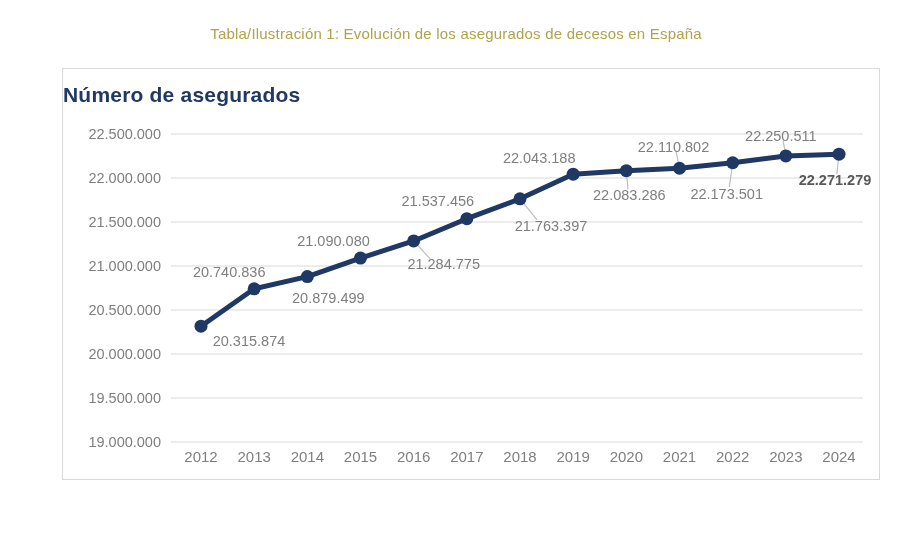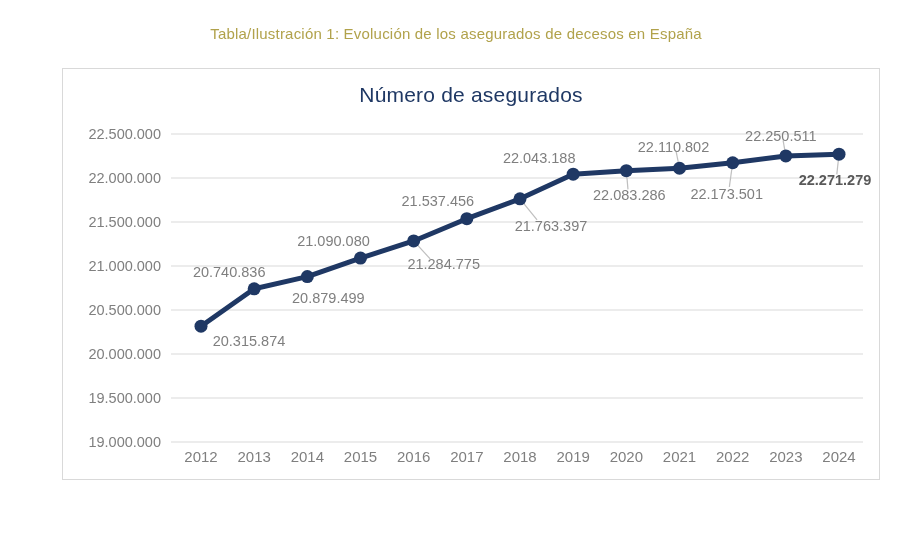--- a/index.html
+++ b/index.html
@@ -28,23 +28,22 @@
     width: 818px;
     height: 412px;
     background: #ffffff;
     border: 1px solid #d9d9d9;
   }
   .chart-title {
     position: absolute;
     top: 14px;
     left: 0;
     width: 100%;
-    text-align: center;
     font-size: 21px;
-    font-weight: normal;
+    font-weight: bold;
     letter-spacing: 0.2px;
   }
   .chart-svg {
     position: absolute;
     left: 0;
     top: 0;
     width: 816px;
     height: 410px;
   }
   .source-note {

